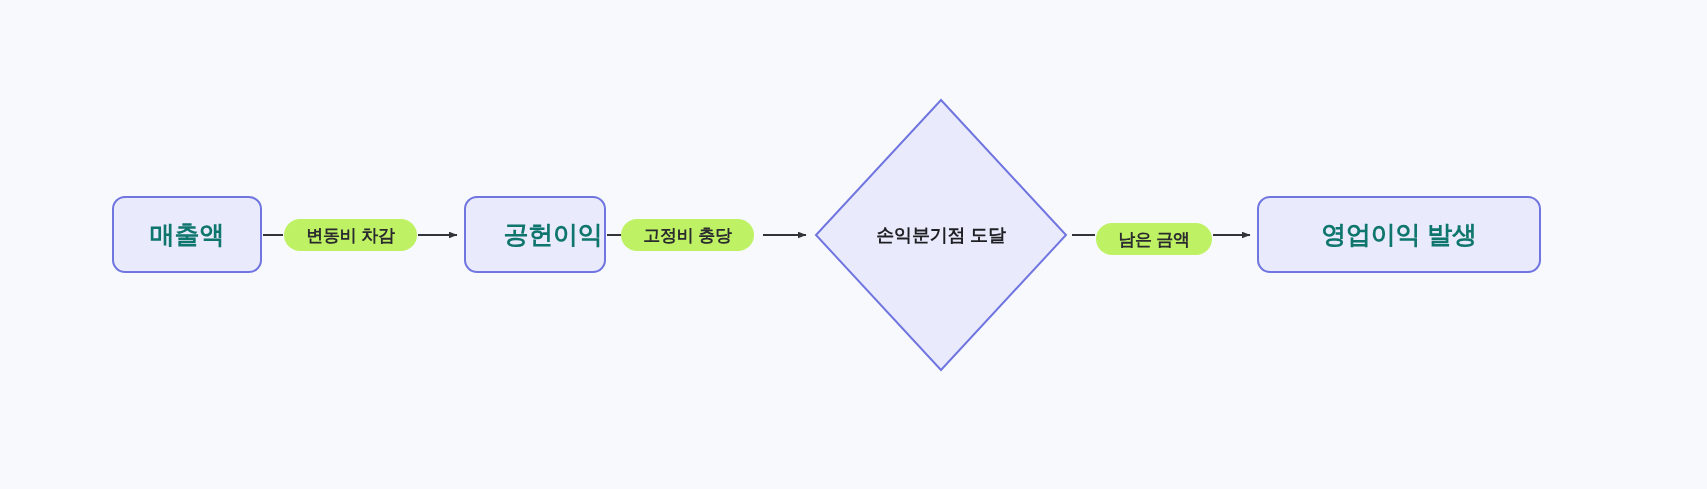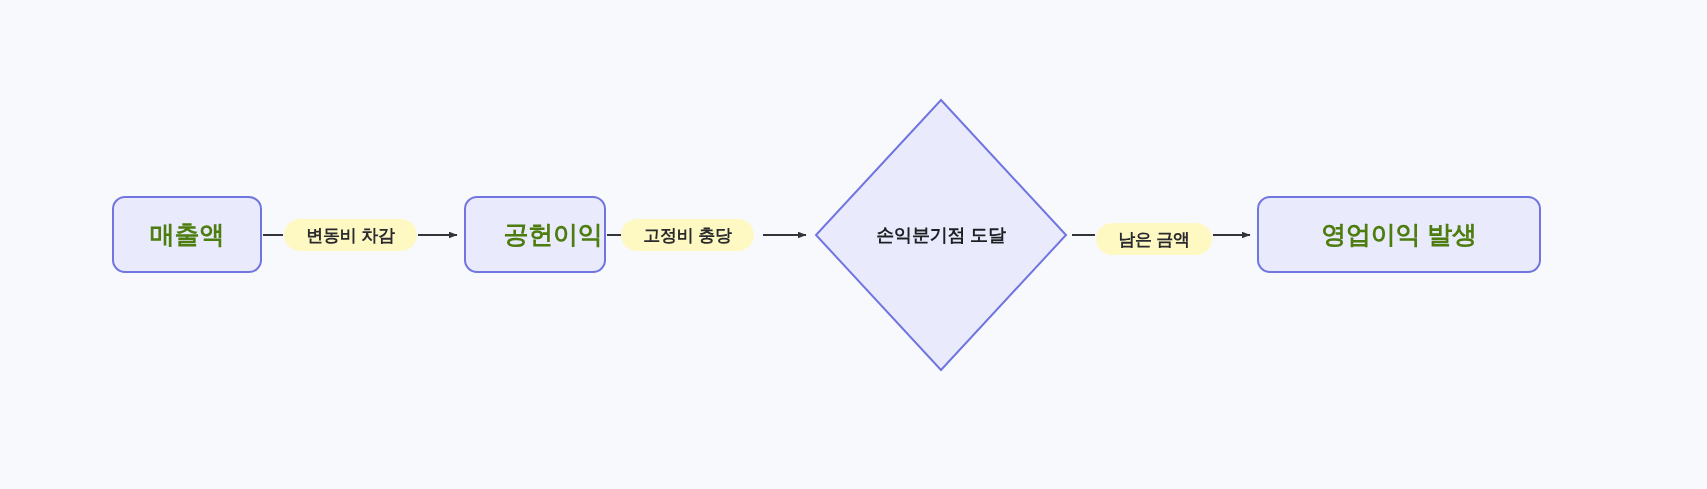--- a/index.html
+++ b/index.html
@@ -29,21 +29,21 @@
   
   .node-box {
     position: absolute;
     box-sizing: border-box;
     background: #e9ebfc;
     border: 2px solid #7075e0;
     border-radius: 13px;
     display: flex;
     align-items: center;
     justify-content: center;
-    color: #4d7c0f;
+    color: #0f766e;
     font-weight: bold;
     font-size: 25px;
     letter-spacing: -0.2px;
     white-space: nowrap;
   }
 
   
   .node-diamond-wrap {
     position: absolute;
     display: flex;
@@ -63,21 +63,21 @@
     font-weight: bold;
     font-size: 18px;
     letter-spacing: -0.2px;
     white-space: nowrap;
   }
 
   
   .edge-pill {
     position: absolute;
     box-sizing: border-box;
-    background: #fef9c3;
+    background: #bef264;
     border-radius: 999px;
     display: flex;
     align-items: center;
     justify-content: center;
     color: #2b2b2f;
     font-weight: bold;
     font-size: 17px;
     letter-spacing: -0.2px;
     white-space: nowrap;
     padding: 16px 16px;

